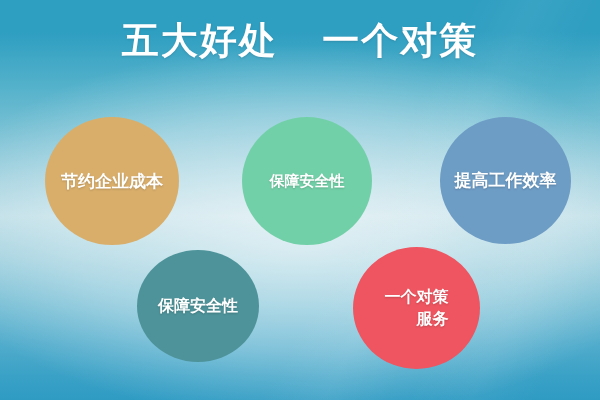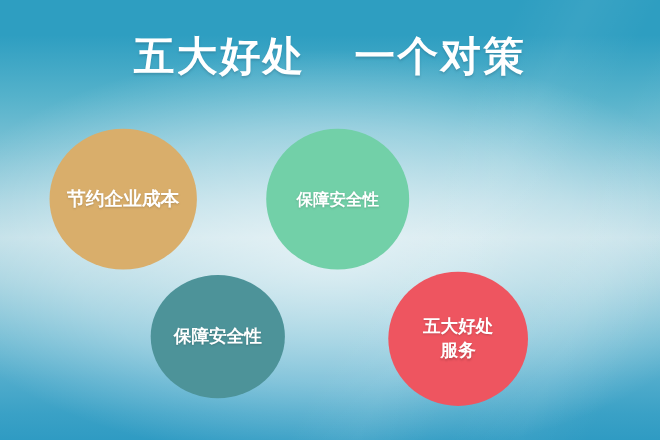--- a/index.html
+++ b/index.html
@@ -54,37 +54,37 @@
     text-shadow: 0 1px 0 rgba(0,0,0,0.04);
     user-select: none;
     pointer-events: none;
     white-space: nowrap;
   }
 
   .title {
     position: absolute;
     left: 0;
     right: 0;
-    top: 27px;
+    top: 16px;
     text-align: center;
     color: #ffffff;
     font-size: 37px;
     font-weight: bold;
     letter-spacing: 2px;
     white-space: pre;
     text-shadow: 0 1px 2px rgba(40,90,110,0.28);
   }
 
   .bubble {
     position: absolute;
     border-radius: 50%;
     display: flex;
     align-items: center;
     justify-content: center;
-    text-align: center;
+    text-align: right;
     color: #ffffff;
     font-weight: bold;
     line-height: 1.35;
     box-sizing: border-box;
   }
   .bubble .label {
     display: block;
     padding: 0 6px;
     text-shadow: 0 1px 2px rgba(0,0,0,0.18);
     white-space: pre-line;
@@ -107,23 +107,26 @@
   <div class="title">五大好处   一个对策</div>
 
   <div class="bubble" id="bubble-cost" style="background-color: rgb(217, 174, 107); color: rgb(255, 255, 255);">
     <span class="label">节约企业成本</span>
   </div>
 
   <div class="bubble" id="bubble-safety" style="background-color: rgb(114, 208, 168); color: rgb(255, 255, 255);">
     <span class="label">保障安全性</span>
   </div>
 
+  <div class="bubble" id="bubble-eff" style="background-color: rgb(109, 156, 197); color: rgb(255, 255, 255);">
+    <span class="label">提高工作效率</span>
+  </div>
 
   <div class="bubble" id="bubble-serv" style="background-color: rgb(77, 147, 153); color: rgb(255, 255, 255);">
     <span class="label">保障安全性</span>
   </div>
 
   <div class="bubble" id="bubble-tech" style="background-color: rgb(238, 85, 96); color: rgb(255, 255, 255);">
-    <span class="label">五大好处
+    <span class="label">一个对策
 服务</span>
   </div>
 
 </div>
 
 </body></html>

